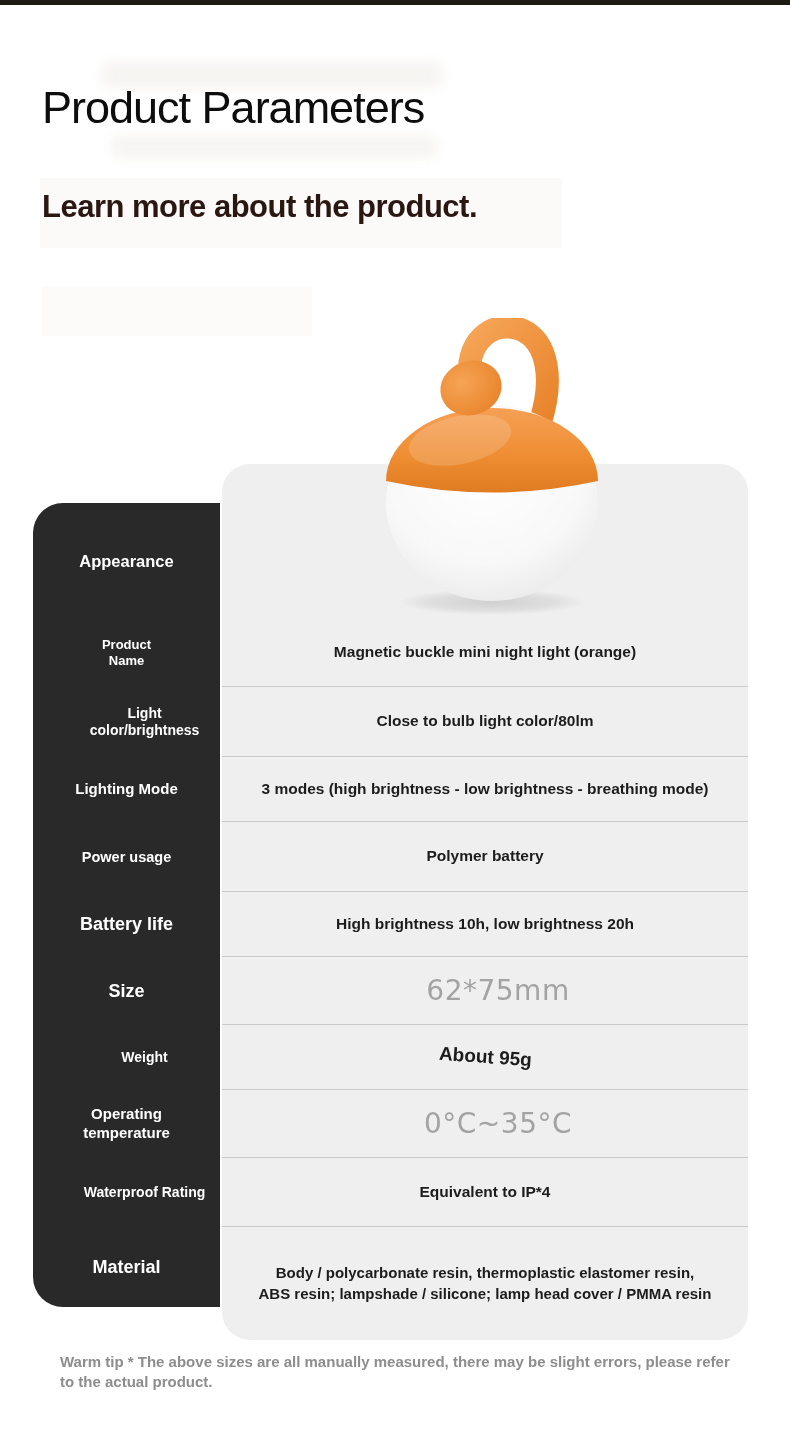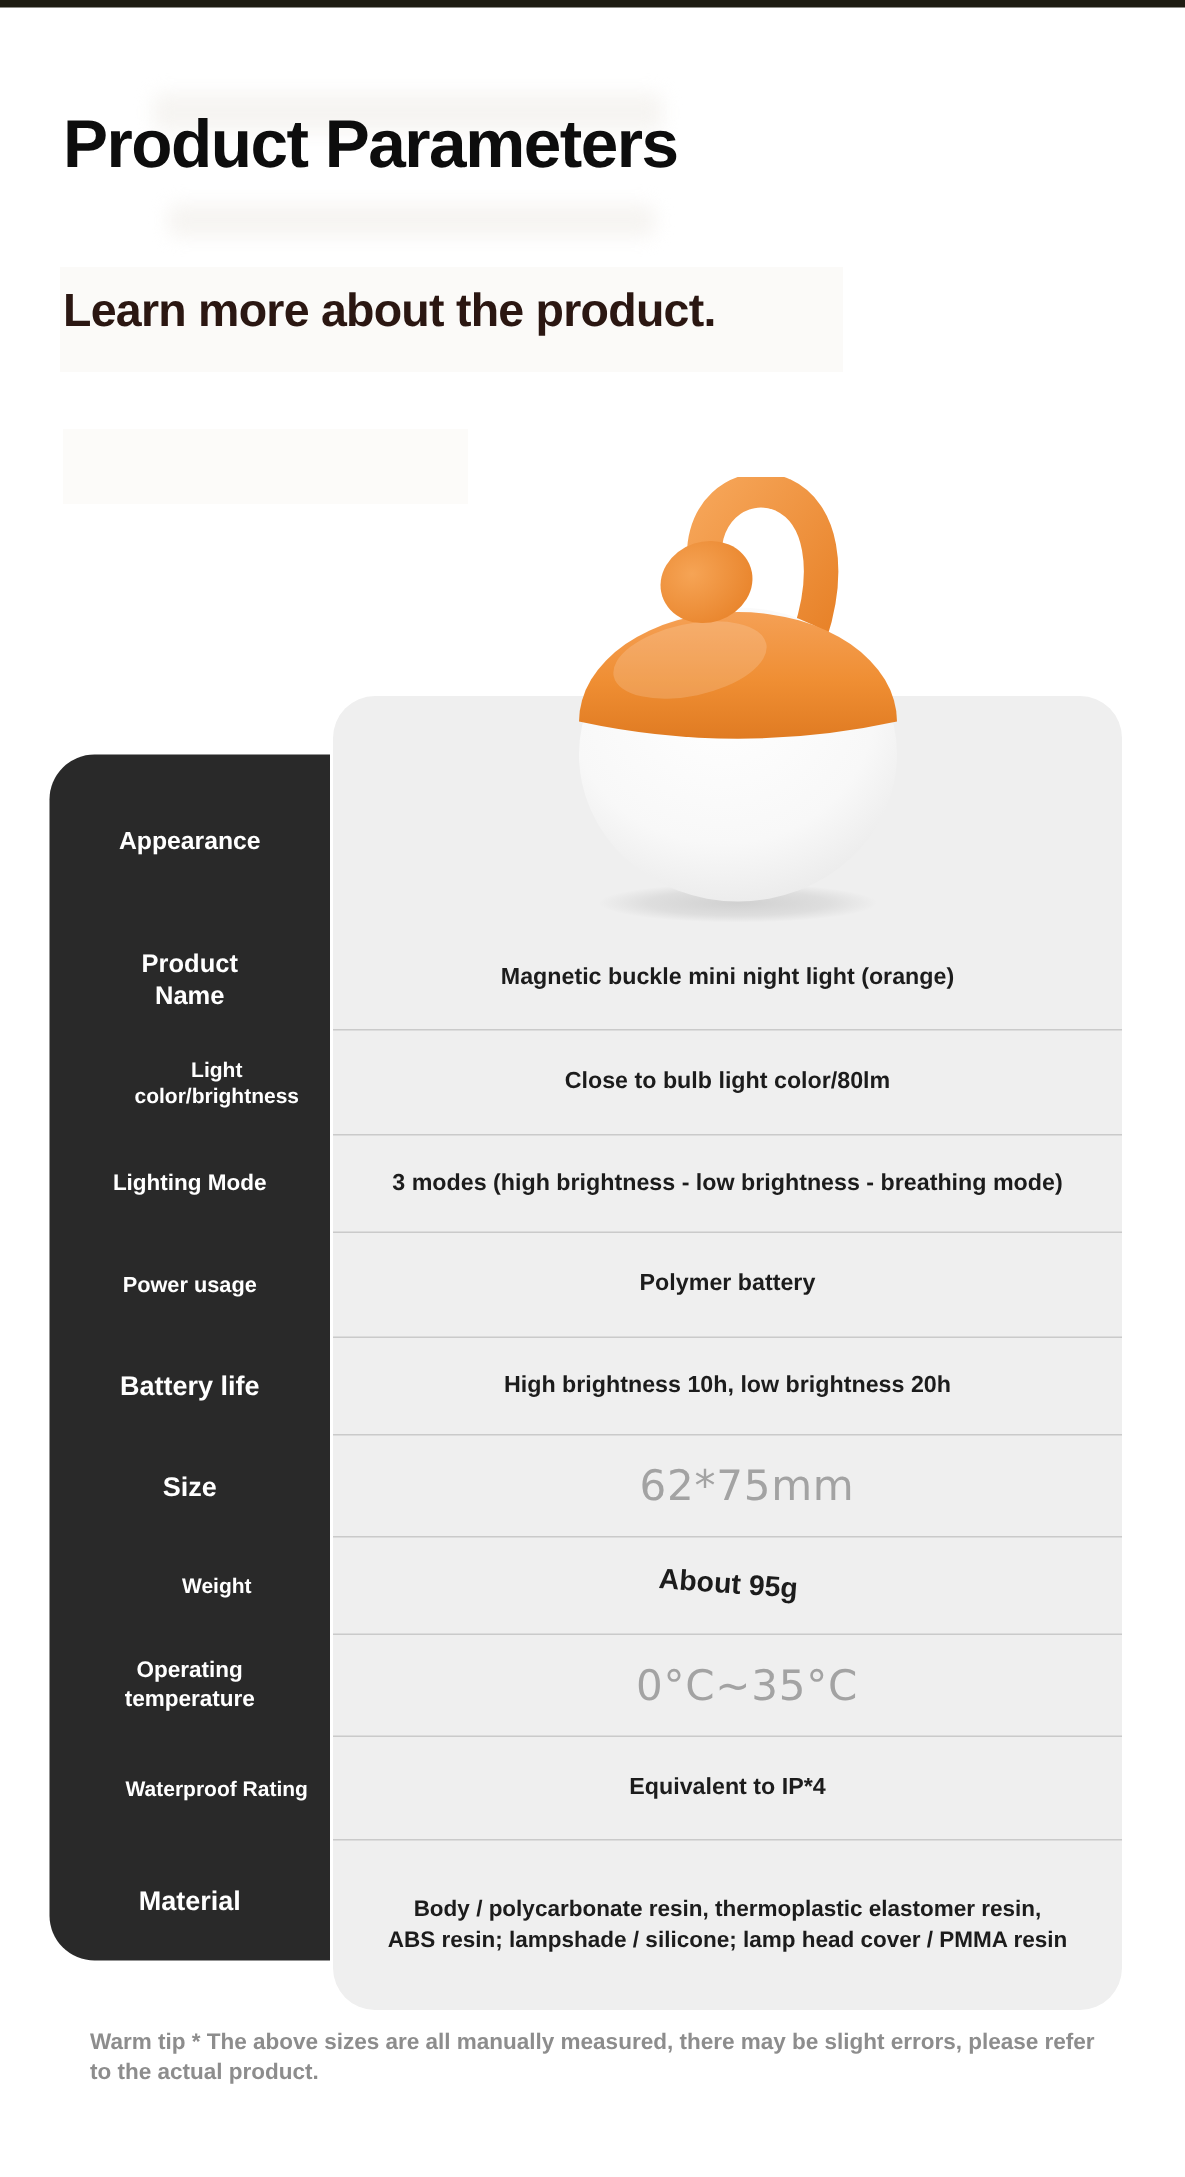--- a/index.html
+++ b/index.html
@@ -6,36 +6,36 @@
   html,body { background:#ffffff; }
   body { font-family:"Liberation Sans", sans-serif; -webkit-font-smoothing:antialiased; }
   .canvas { position:relative; width:790px; height:1451px; margin:0 auto; background:#ffffff; overflow:hidden; }
 
   .top-strip { position:absolute; left:0; top:0; width:790px; height:5px; background:#1e1c12; }
 
   .ghost { position:absolute; background:#efece7; opacity:.55; filter:blur(6px); border-radius:6px; }
   .ghost-1 { left:102px; top:62px;  width:340px; height:26px; }
   .ghost-2 { left:112px; top:136px; width:325px; height:22px; }
 
-  .page-title { position:absolute; left:42px; top:70px; font-size:45px; font-weight:700; color:#0d0d0d; letter-spacing:-1px; white-space:nowrap; }
+  .page-title { position:absolute; left:42px; top:82px; font-size:45px; font-weight:400; color:#0d0d0d; letter-spacing:-1px; white-space:nowrap; }
 
   .subtitle-box { position:absolute; left:40px; top:178px; width:522px; height:70px; background:#fbfaf8; }
   .page-subtitle { position:absolute; left:42px; top:189px; font-size:31px; font-weight:700; color:#2b1712; letter-spacing:-.5px; white-space:nowrap; }
 
   .category-box { position:absolute; left:42px; top:286px; width:270px; height:50px; background:#fcfbf9; }
   .category-label { position:absolute; left:46px; top:294px; font-size:22px; font-weight:700; color:#101010; letter-spacing:-.3px; white-space:nowrap; }
   .category-label .arrow { font-weight:400; margin-right:1px; }
 
   
   .value-panel { position:absolute; left:222px; top:464px; width:526px; height:876px; background:#efefef; border-radius:28px; }
   .label-panel { position:absolute; left:33px; top:503px; width:187px; height:804px; background:#292929; border-radius:30px 0 0 30px; display:flex; flex-direction:column; z-index:2; }
 
   .label-cell { display:flex; align-items:center; justify-content:center; text-align:center; color:#ffffff; font-weight:700; line-height:1.25; white-space:pre-line; padding:0 6px; }
   .lf-14 { font-size:14px;margin-left:36px; } .lf-145 { font-size:14.5px; } .lf-15 { font-size:15px; }
-  .lf-155 { font-size:17px; } .lf-165 { font-size:16.5px; } .lf-18 { font-size:18px; }
+  .lf-155 { font-size:13px; } .lf-165 { font-size:16.5px; } .lf-18 { font-size:18px; }
 
   .value-col { position:absolute; left:222px; top:619px; width:526px; height:721px; display:flex; flex-direction:column; z-index:1; }
   .value-cell { display:flex; align-items:center; justify-content:center; text-align:center; font-weight:700; font-size:15.5px; color:#1c1c1c; padding:0 12px; line-height:1.35; }
   .value-cell.rule { border-bottom:1px solid #cacaca; }
   .v-muted { font-weight:400; font-size:28px; color:#a3a3a3; letter-spacing:.5px; font-family:"DejaVu Sans", sans-serif;padding-left:38px; }
   .v-tilt span { display:inline-block; transform:rotate(4deg); font-size:19px; }
   .v-material { white-space:pre-line; font-size:15px; }
 
   .product-photo { position:absolute; left:368px; top:318px; width:245px; height:300px; z-index:3; }
 

